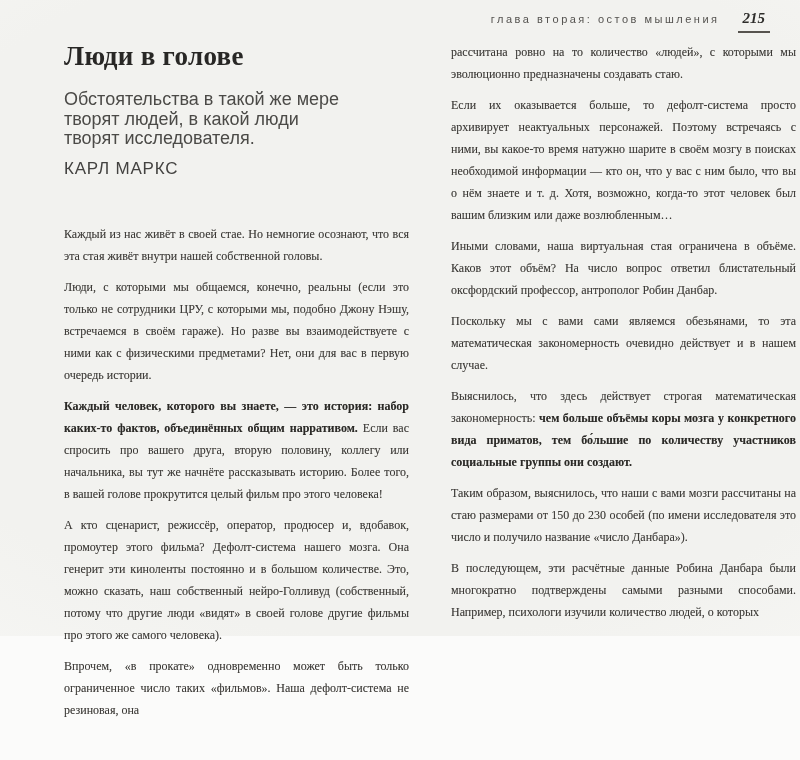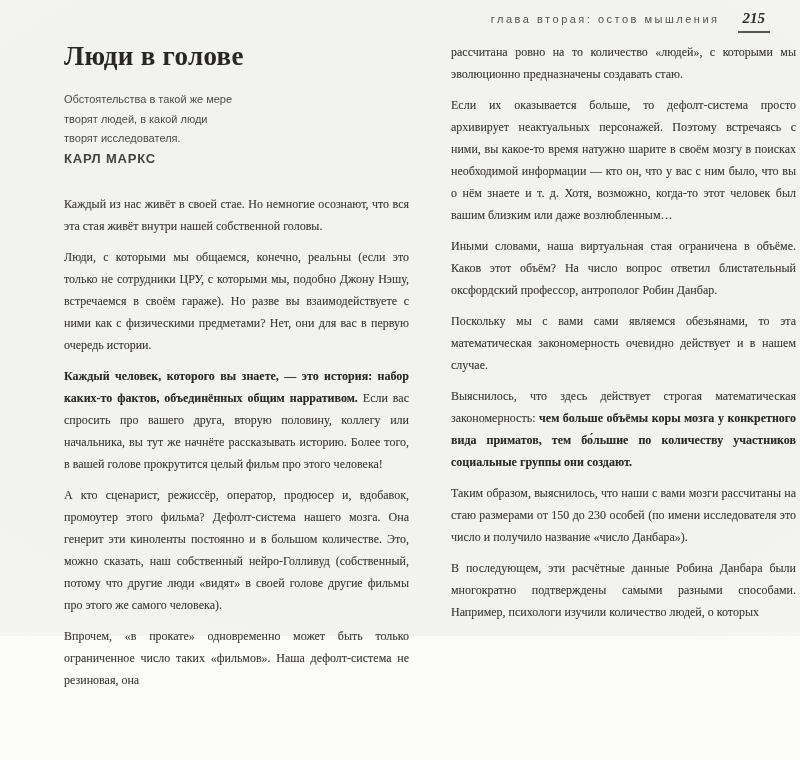--- a/index.html
+++ b/index.html
@@ -57,41 +57,41 @@
     margin: 0 0 18px 0;
     font-family: "Liberation Serif", serif;
     font-weight: bold;
     font-size: 27px;
     letter-spacing: 0.3px;
     color: #28272-5;
     color: #282725;
   }
   .epigraph {
     font-family: "Liberation Sans", sans-serif;
-    font-size: 11px;
+    font-size: 18px;
     line-height: 19.5px;
     color: #4b4a47;
   }
   .epigraph-author {
-    margin-top: 2px;
+    margin-top: 10px;
     font-family: "Liberation Sans", sans-serif;
-    font-weight: bold;
-    font-size: 13px;
+    font-weight: normal;
+    font-size: 17px;
     letter-spacing: 0.8px;
     color: #434240;
   }
   .body {
     font-size: 12px;
     line-height: 22px;
     text-align: justify;
     hyphens: auto;
     -webkit-hyphens: auto;
     text-shadow: 0 0 0.5px rgba(70, 65, 60, 0.35);
   }
-  .left .body { margin-top: 27px; }
+  .left .body { margin-top: 44px; }
   .para { margin: 0 0 9px 0; }
   .para:last-child { margin-bottom: 0; font-family: Liberation Serif, serif; }
   .para .bold { font-weight: bold; color: #2b2a27; }
 </style>
 </head>
 <body>
 
 <div class="page">
   <div class="header">
     <span class="running-title">глава вторая: остов мышления</span>

